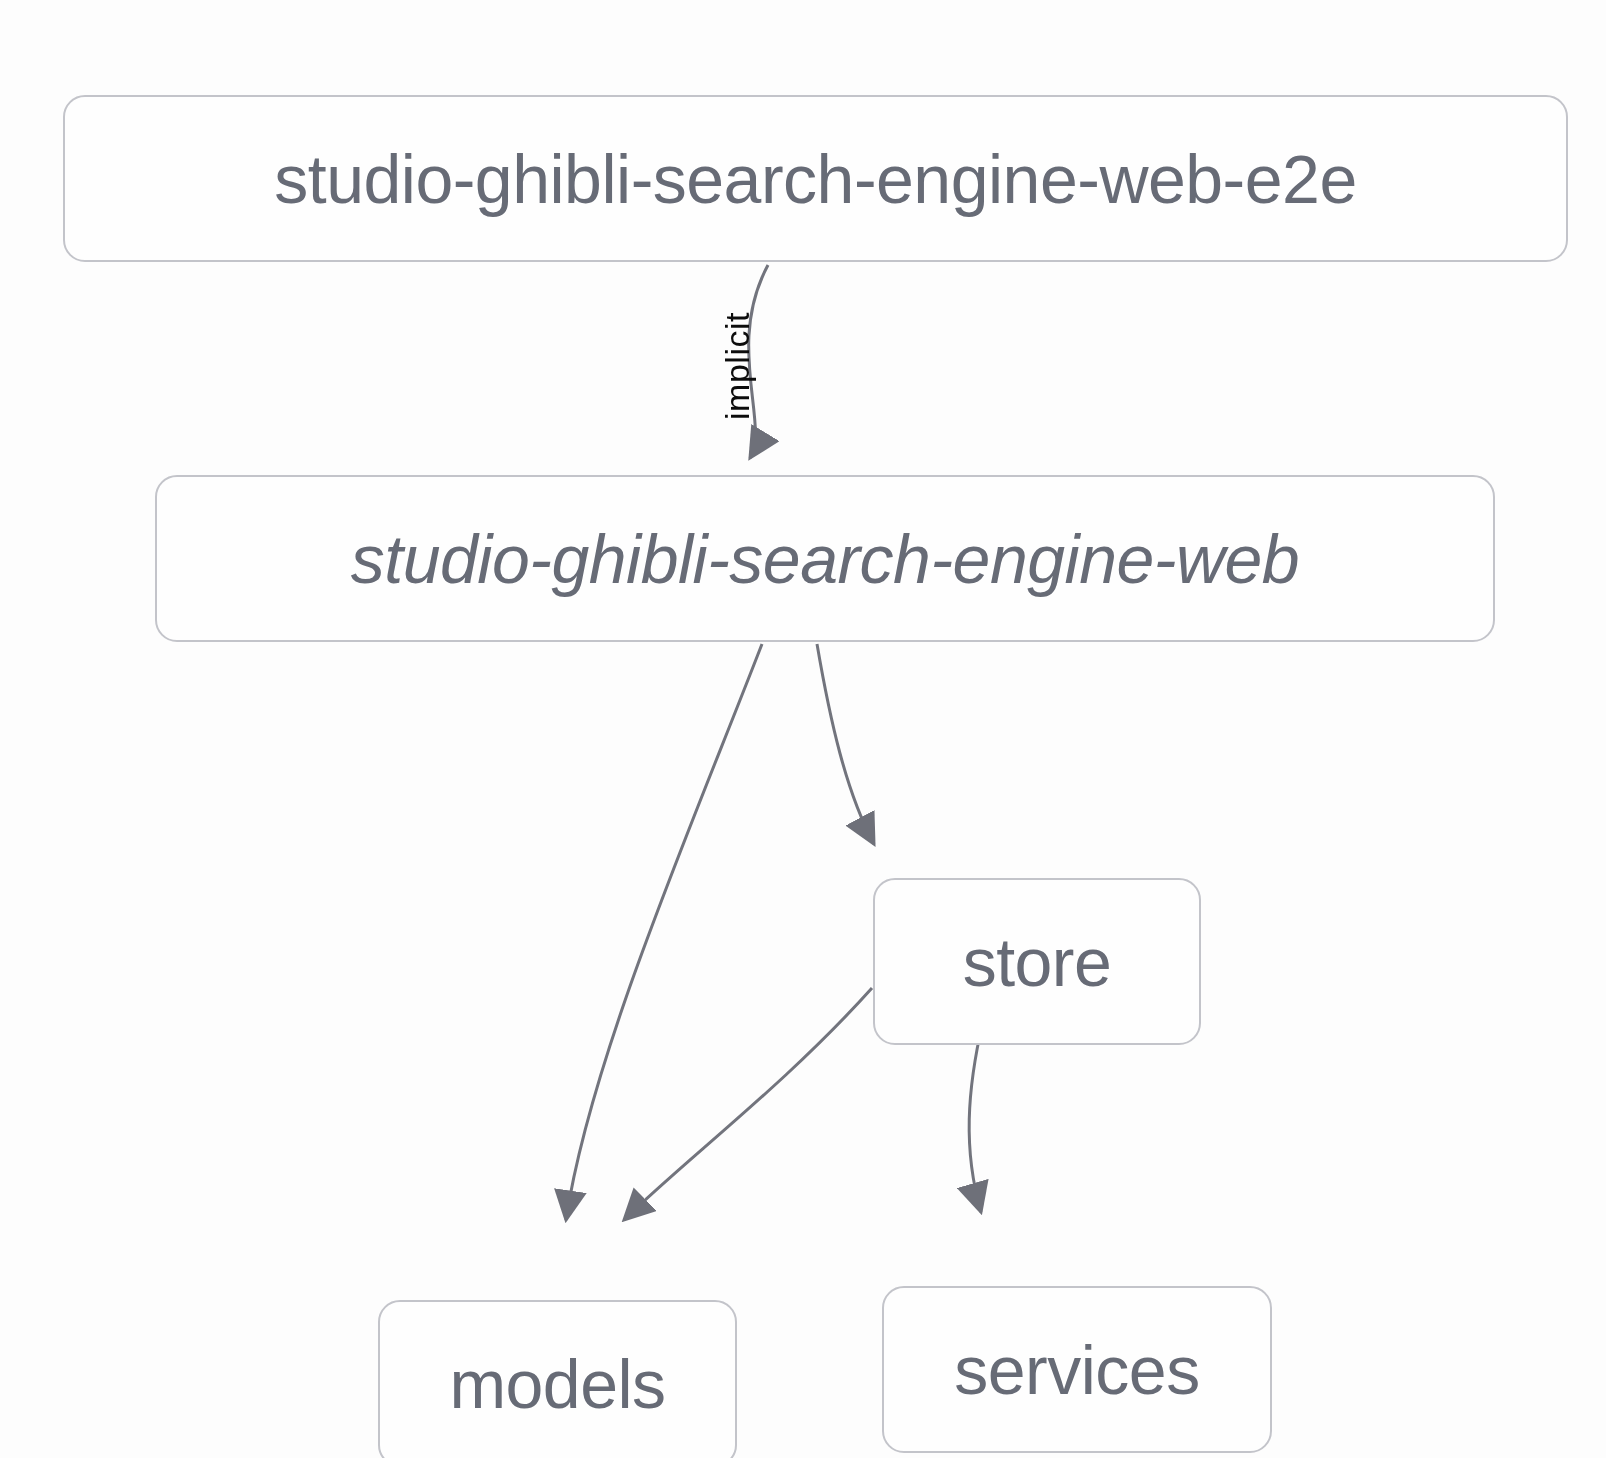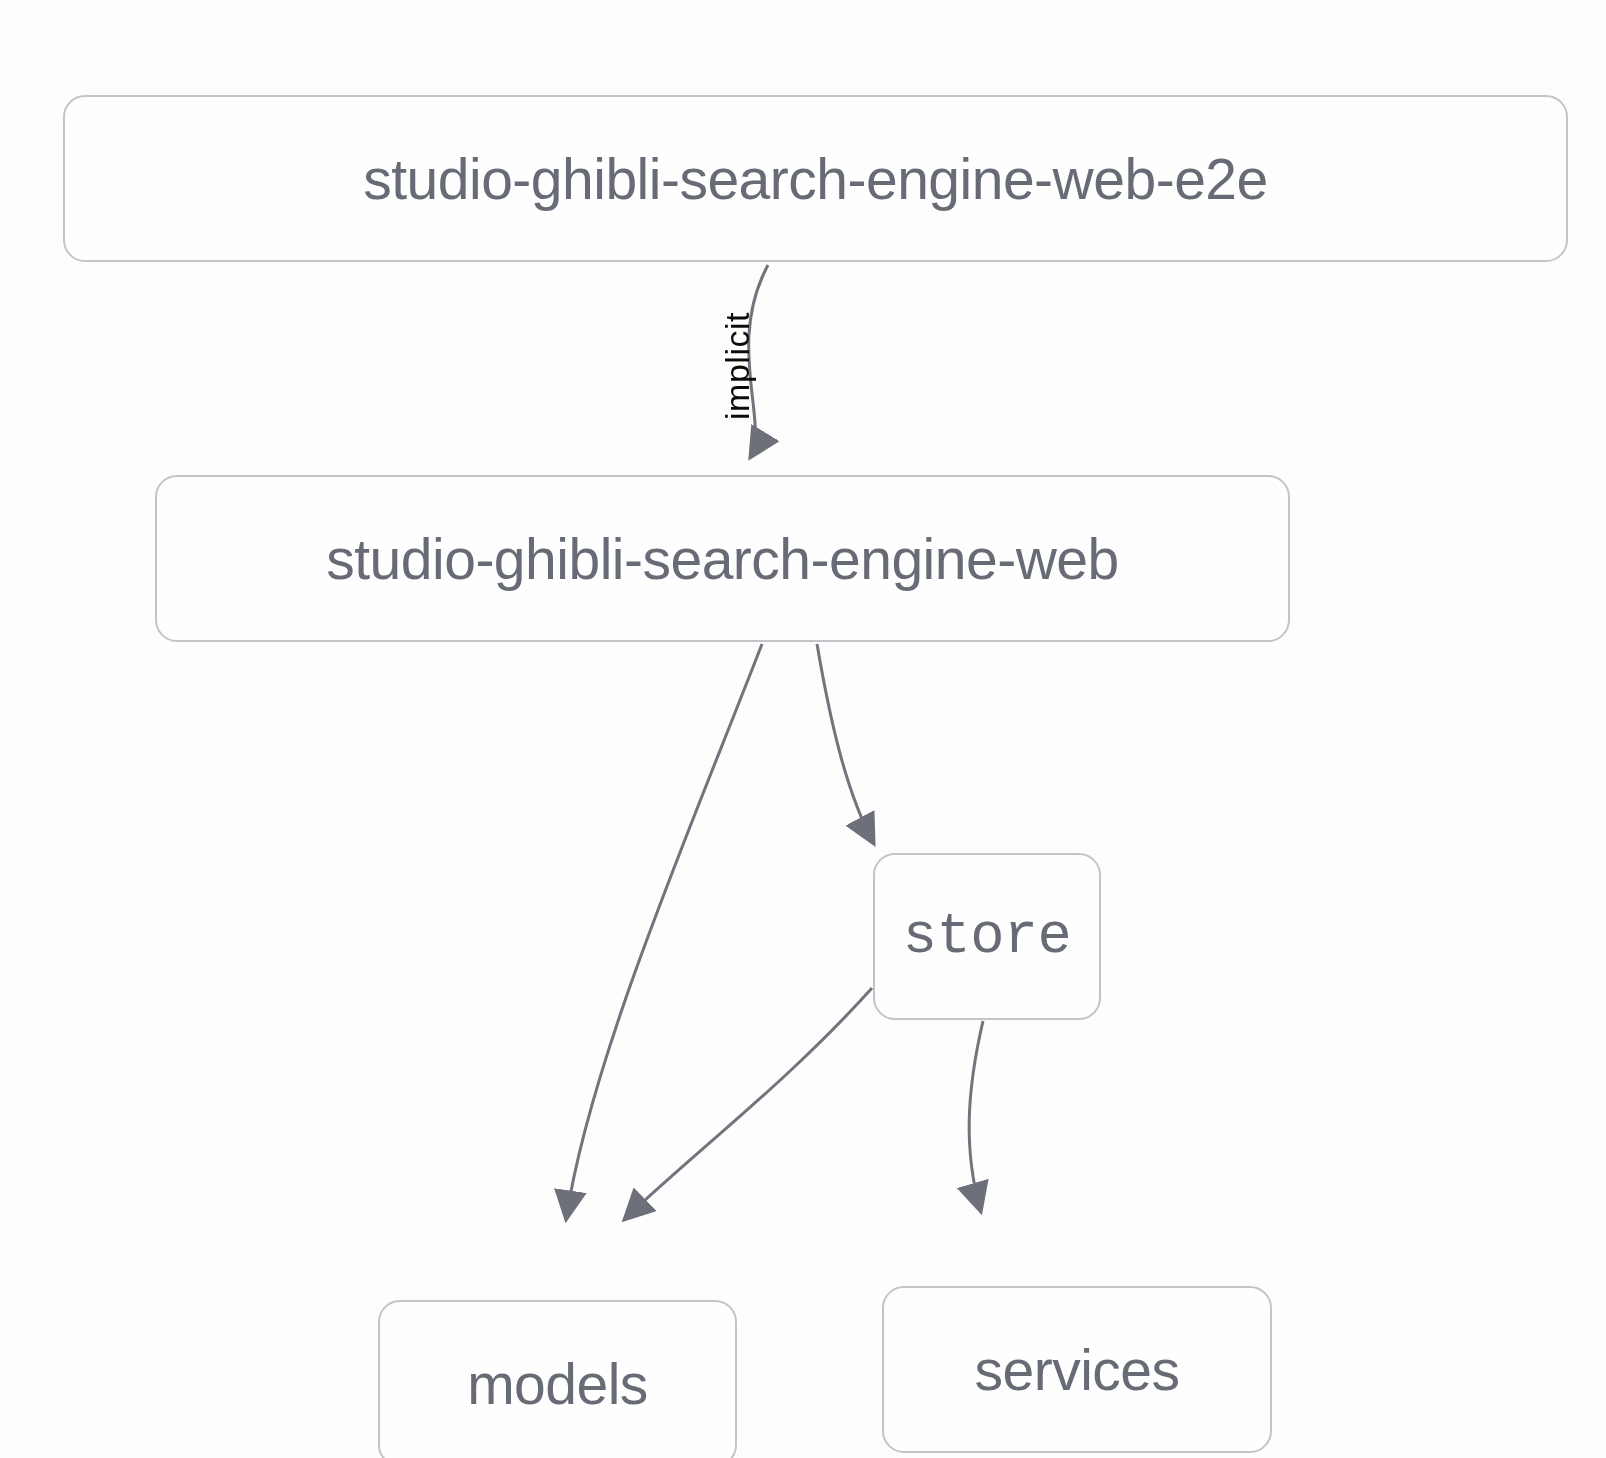--- a/index.html
+++ b/index.html
@@ -28,31 +28,31 @@
     stroke: #72747d;
     stroke-width: 3;
   }
   .node {
     position: absolute;
     box-sizing: border-box;
     background: #fefefe;
     border: 2.5px solid #c3c4ca;
     border-radius: 22px;
     color: #676b76;
-    font-size: 57px;
+    font-size: 68px;
     letter-spacing: -0.5px;
     display: flex;
     align-items: center;
     justify-content: center;
     white-space: nowrap;
     cursor: pointer;
   }
   .node-e2e      { left: 63px;  top: 95px;   width: 1505px; height: 167px; }
-  .node-web      { left: 155px; top: 475px;  width: 1135px; height: 167px; }
-  .node-store    { left: 873px; top: 853px;  width: 228px;  height: 167px; font-family: Liberation Mono, monospace; }
+  .node-web      { left: 155px; top: 475px;  width: 1340px; height: 167px; font-style: italic; }
+  .node-store    { left: 873px; top: 878px;  width: 328px;  height: 167px; }
   .node-models   { left: 378px; top: 1300px; width: 359px;  height: 167px; }
   .node-services { left: 882px; top: 1286px; width: 390px;  height: 167px; }
   .edge-label {
     position: absolute;
     left: 737px;
     top: 366px;
     transform: translate(-50%, -50%) rotate(-90deg);
     font-size: 34px;
     color: #0c0c0c;
     letter-spacing: 0.5px;

